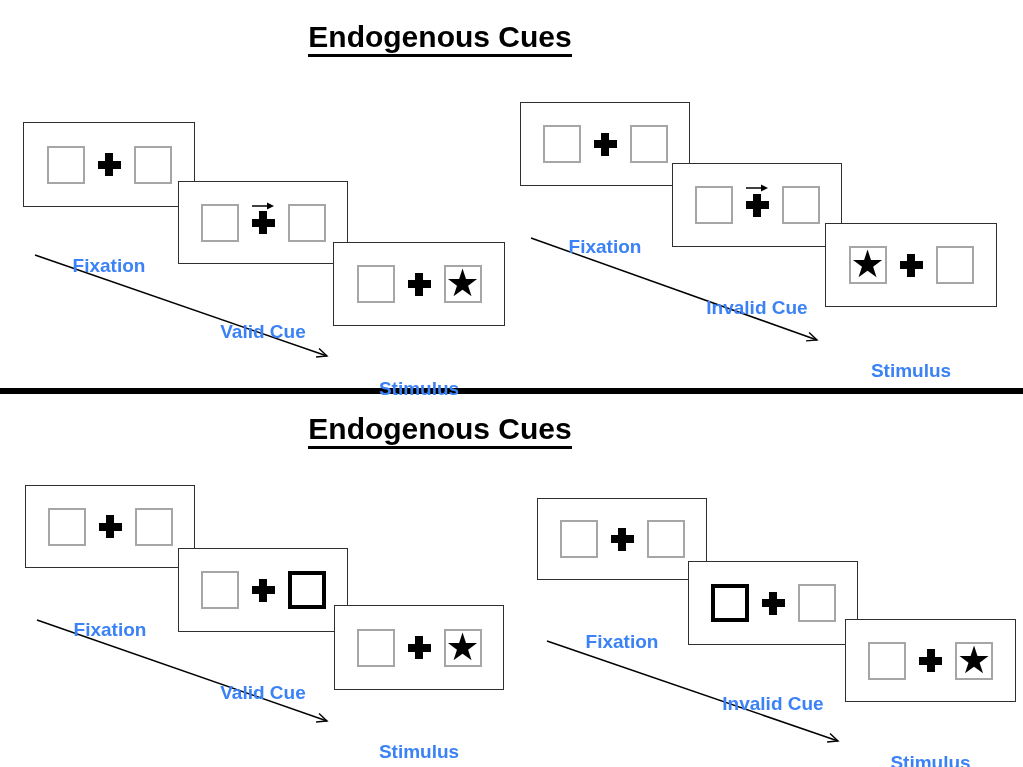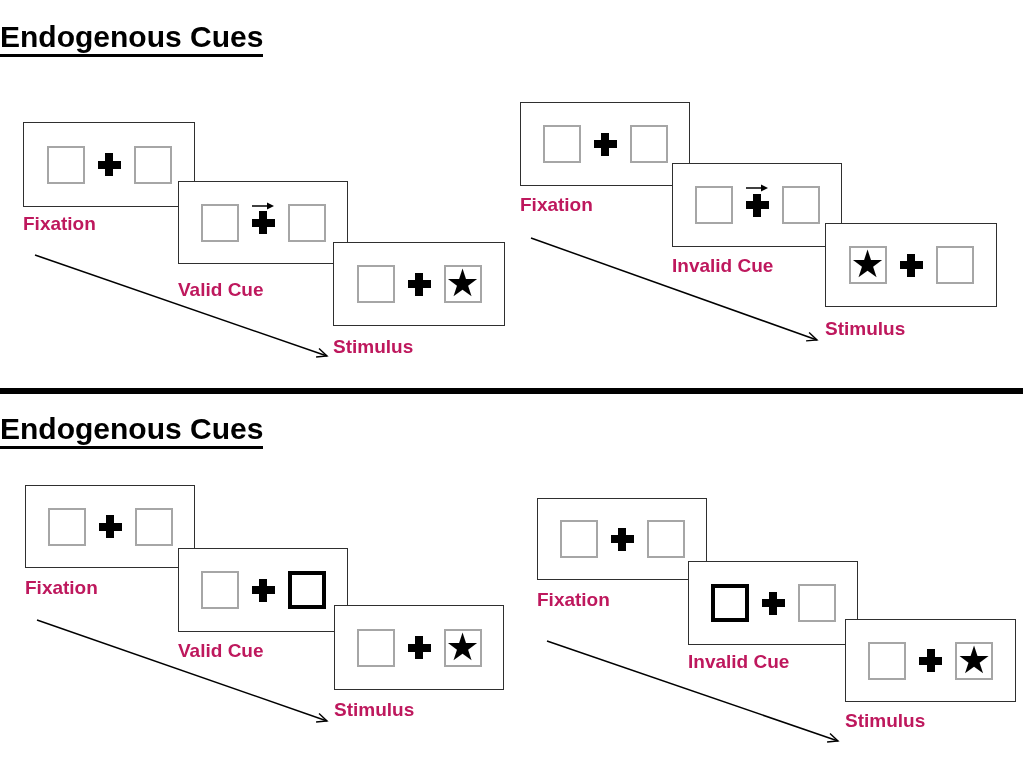--- a/index.html
+++ b/index.html
@@ -1,21 +1,21 @@
 <!DOCTYPE html>
 <html><head>
 <meta charset="utf-8">
 <style>
   html,body { margin:0; padding:0; }
   body {
     width:1023px; height:767px; position:relative; overflow:hidden;
     background:#ffffff; font-family:"Liberation Sans", sans-serif;
   }
   .title {
-    position:absolute; left:0; width:880px; text-align:left;
+    position:absolute; left:0; width:880px; text-align:center;
     font-weight:bold; font-size:30px; color:#000; letter-spacing:0px;
   }
   .title .underlined { border-bottom:3px solid #000; padding-bottom:1px; }
   #title-endo { top:20px; }
   #title-exo  { top:412px; }
 
   .divider {
     position:absolute; left:0; top:388px; width:1023px; height:6px; background:#000;
   }
 
@@ -42,21 +42,21 @@
     content:""; position:absolute; left:0; top:7.5px; width:23px; height:8px; background:#000;
   }
   .plus::after {
     content:""; position:absolute; left:7.5px; top:0; width:8px; height:23px; background:#000;
   }
 
   .cue-arrow { position:absolute; top:19px; left:50%; margin-left:-12px; }
 
   .label {
     position:absolute; font-weight:bold; font-size:19px; line-height:22px;
-    color:#be185d; z-index:4; white-space:nowrap;
+    color:#3b82f6; text-align:center; z-index:4; white-space:nowrap;margin-top:42px;
   }
 
   .overlay { position:absolute; left:0; top:0; z-index:0; }
 </style>
 </head>
 <body>
 
 <svg class="overlay" width="1023" height="767">
   <defs>
     <marker id="ah" markerWidth="14" markerHeight="12" refX="11" refY="5.5" orient="auto" markerUnits="userSpaceOnUse">

